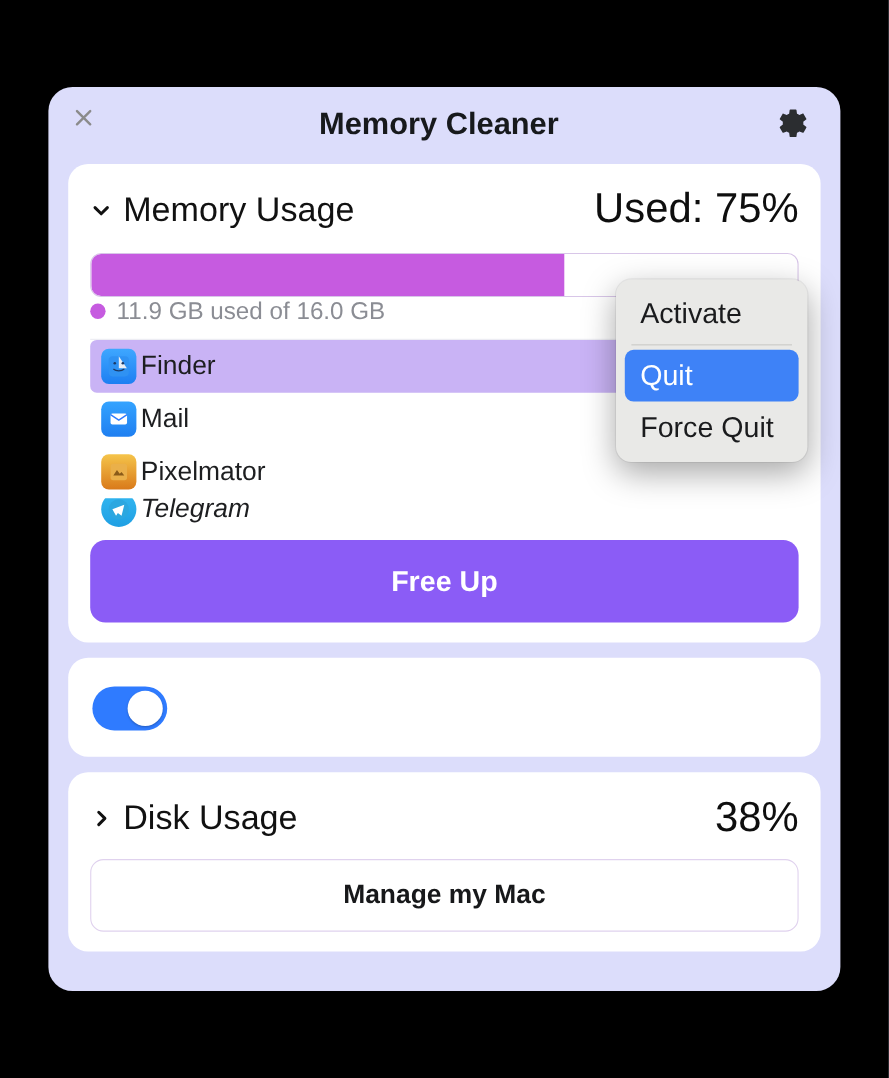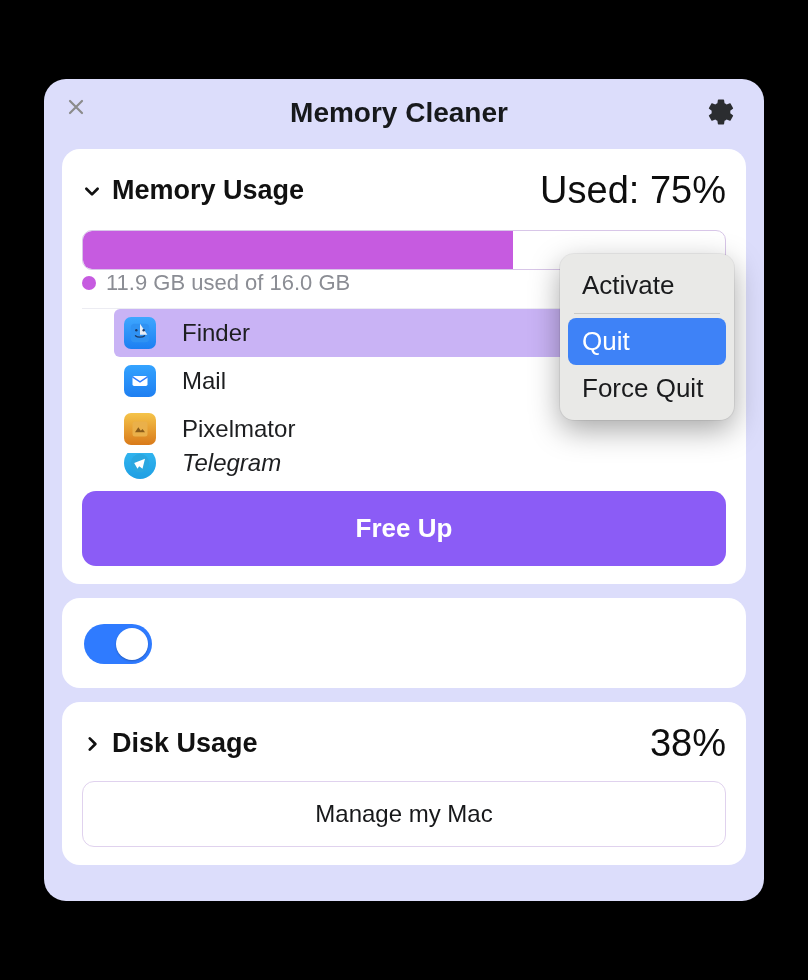--- a/index.html
+++ b/index.html
@@ -69,22 +69,22 @@
     }
     .chev {
       width: 20px;
       height: 20px;
       display: inline-flex;
       align-items: center;
       justify-content: center;
       color: #111;
     }
     .section-title {
-      font-size: 27px;
-      font-weight: 700;
+      font-size: 31px;
+      font-weight: 400;
       color: #111;
     }
     .used-label {
       font-size: 38px;
       font-weight: 500;
       color: #0e0e0e;
     }
     .progress-bar {
       margin-top: 18px;
       height: 40px;
@@ -112,26 +112,25 @@
       border-radius: 50%;
       background: #c65be0;
     }
     .app-list {
       margin-top: 12px;
       border-top: 1px solid #ececf2;
     }
     .app-row {
       display: flex;
       align-items: center;
-      gap: 26px;
+      gap: 4px;
       padding: 8px 10px;
       font-size: 24px;
       color: #1d1e20;
       border-radius: 6px;
-      margin-left: 32px;
     }
     .app-row.selected {
       background: #c9b3f5;
     }
     .app-row.cut {
       overflow: hidden;
       height: 28px;
       align-items: center;
       padding-top: 0;
       font-style: italic;
@@ -192,21 +191,21 @@
       font-weight: 500;
       color: #0e0e0e;
     }
     .manage-btn {
       margin-top: 16px;
       width: 100%;
       background: #fff;
       border: 1px solid #e0d2ee;
       color: #17181a;
       font-size: 24px;
-      font-weight: 400;
+      font-weight: 700;
       padding: 18px 0;
       border-radius: 12px;
       cursor: pointer;
     }
     .context-menu {
       position: absolute;
       top: 254px;
       left: 560px;
       width: 174px;
       background: #e9e9e7;

